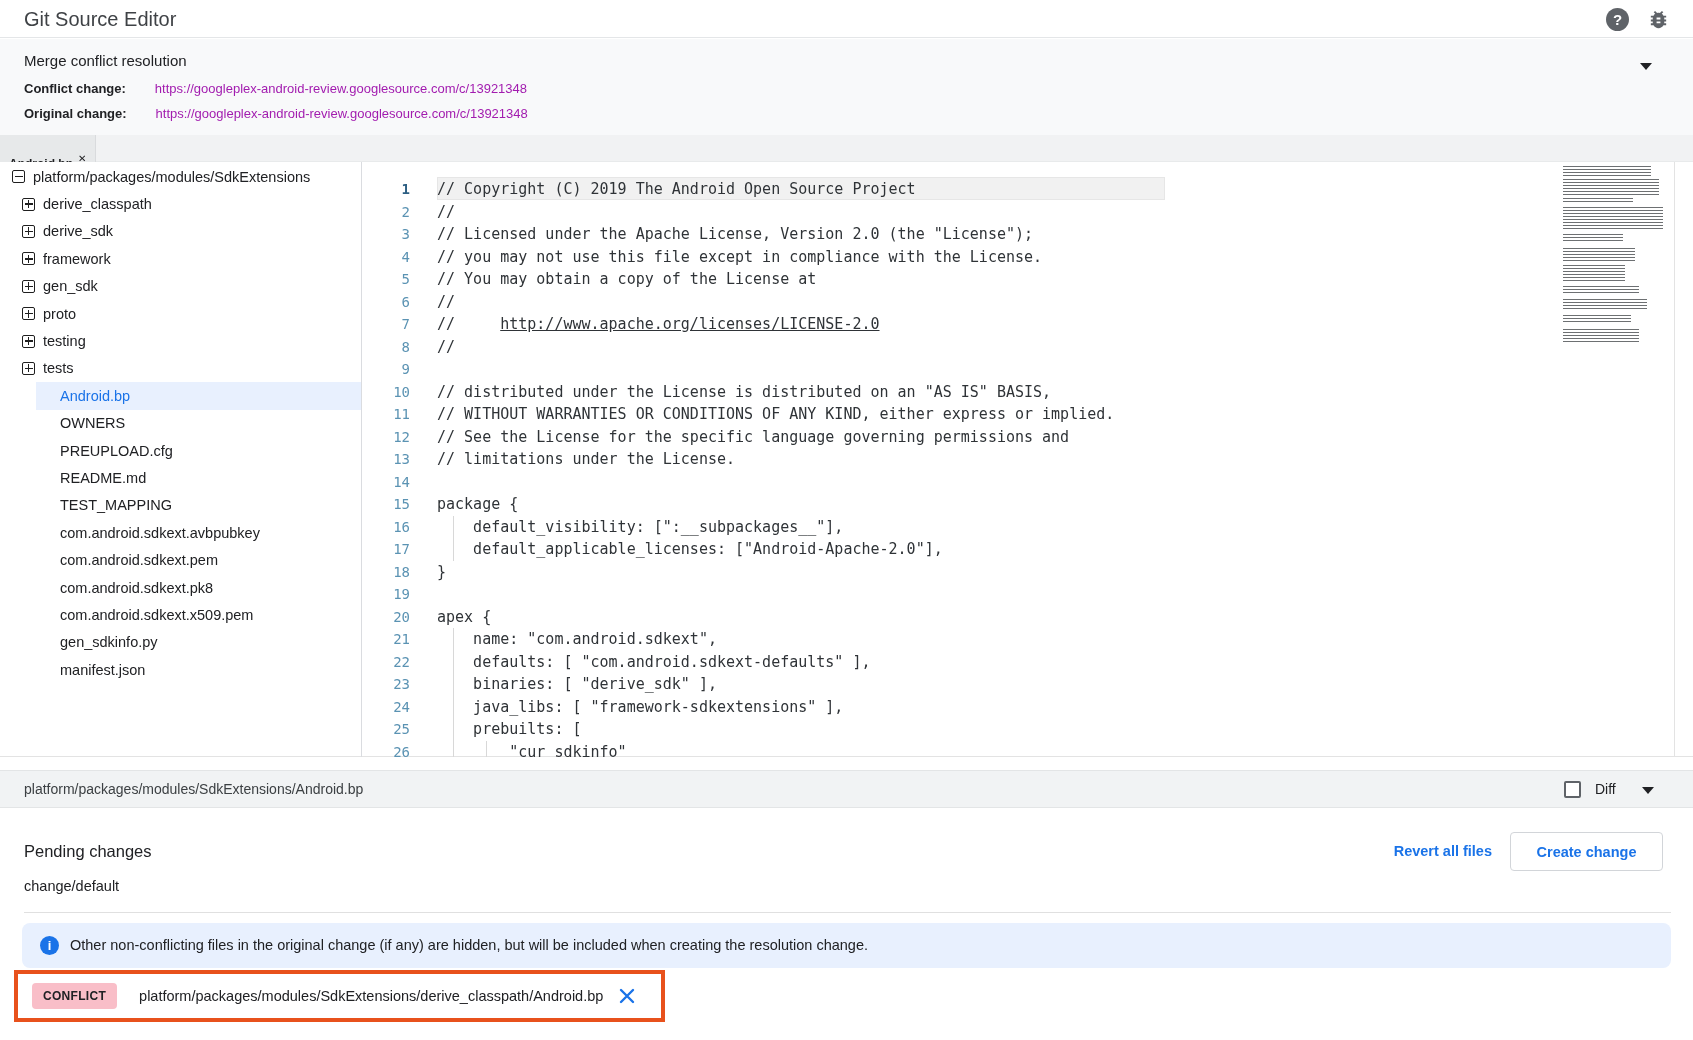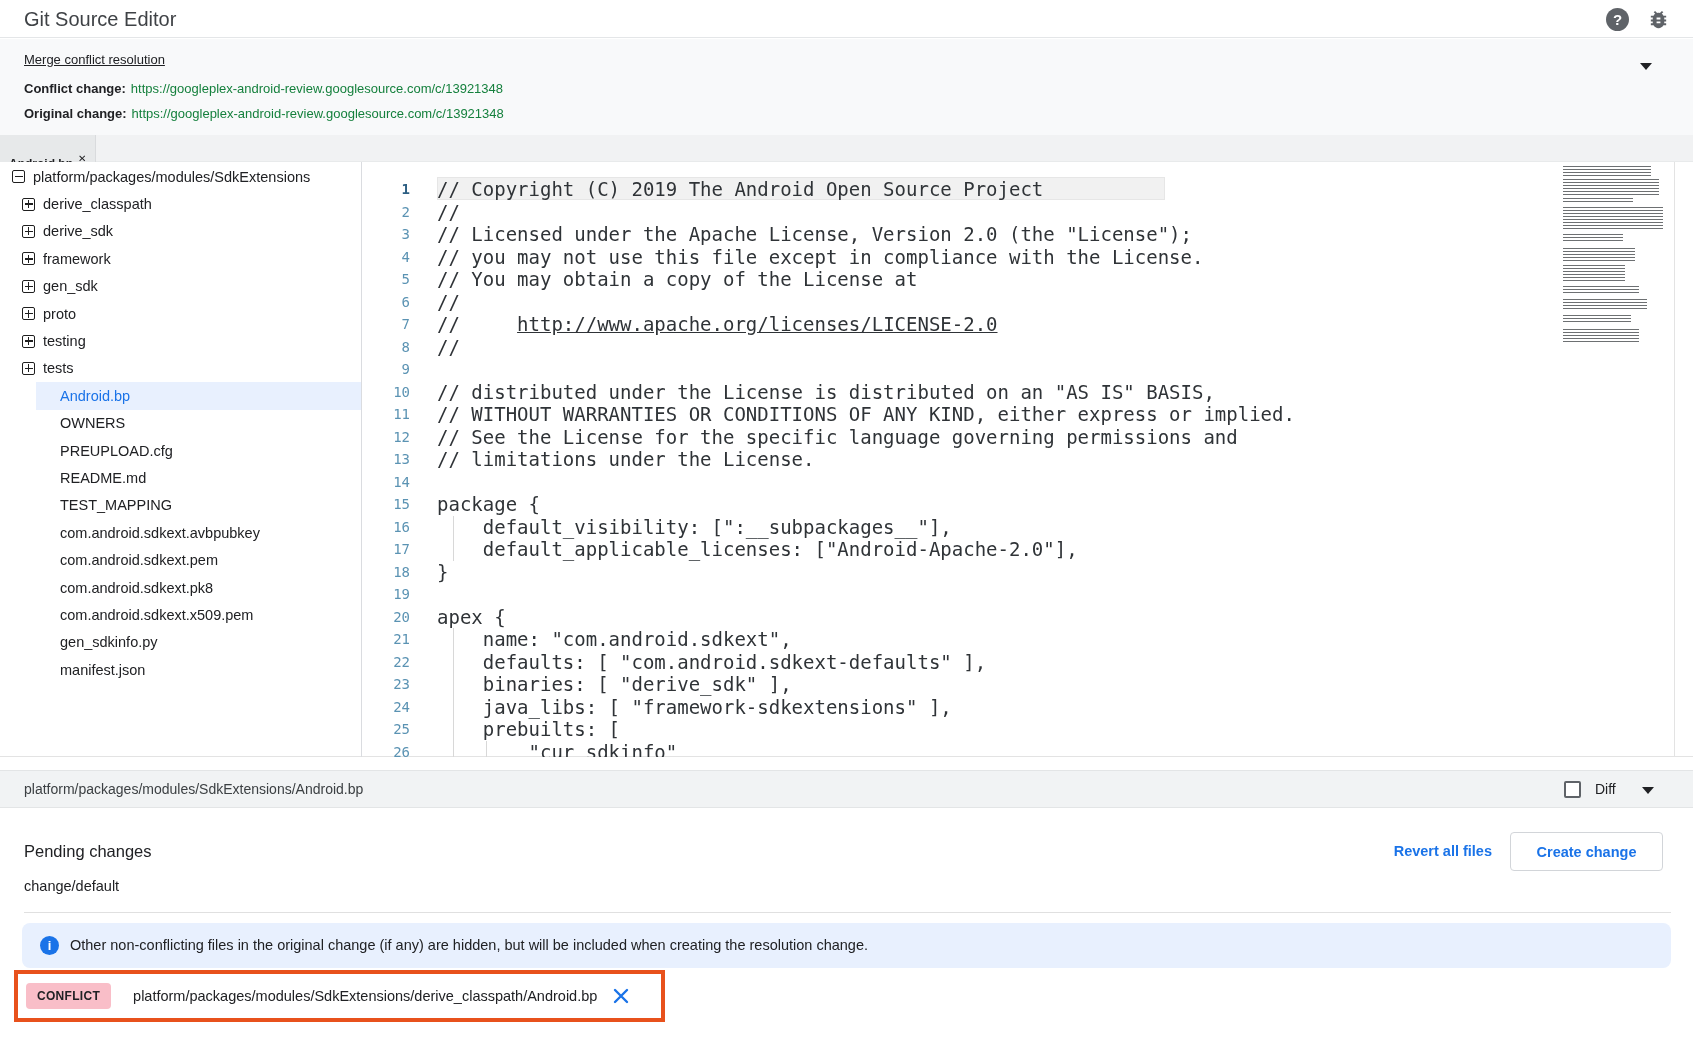--- a/index.html
+++ b/index.html
@@ -11,26 +11,26 @@
   .header { position:absolute; left:0; top:0; width:1693px; height:38px; background:#fff;
             border-bottom:1px solid #e4e6e8; }
   .header-title { position:absolute; left:24px; top:0; line-height:38px; font-size:20px; color:#3f4246; }
   .help-icon { position:absolute; left:1606px; top:8px; width:23px; height:23px; border-radius:50%;
                background:#5f6368; color:#fff; font-size:15px; font-weight:bold; text-align:center;
                line-height:23px; cursor:pointer; }
   .bug-icon { position:absolute; left:1647px; top:8px; width:23px; height:23px; cursor:pointer; }
 
   
   .merge-panel { position:absolute; left:0; top:39px; width:1693px; height:96px; background:#f8f9fa; }
-  .merge-title { position:absolute; left:24px; top:13px; font-size:13px; color:#202124;text-decoration:underline; }
+  .merge-title { position:absolute; left:24px; top:13px; font-size:15px; color:#202124; }
   .merge-row { position:absolute; left:24px; font-size:13px; color:#202124; }
   .merge-row.r1 { top:42px; }
   .merge-row.r2 { top:67px; }
   .merge-row .lbl { font-weight:bold; margin-right:5px; }
-  .merge-row a { color:#15803d; text-decoration:none; }
+  .merge-row a { color:#a21caf; text-decoration:none;margin-left:24px; }
   .collapse-caret { position:absolute; left:1640px; top:24px; width:0; height:0;
                     border-left:6px solid transparent; border-right:6px solid transparent;
                     border-top:7px solid #202124; cursor:pointer; }
 
   
   .tab-bar { position:absolute; left:0; top:135px; width:1693px; height:27px; background:#f1f2f3;
              border-bottom:1px solid #e8eaeb; }
   .tab { position:absolute; left:0; top:0; height:27px; padding:16px 9px; background:#e7e9ea;
          border-right:1px solid #d9dbdd; cursor:pointer; white-space:nowrap; }
   .tab-label { font-size:12px; font-weight:bold; line-height:27px; color:#202124; }
@@ -56,21 +56,21 @@
                           width:1.5px; background:#1f1f1f; }
 
   .editor { position:absolute; left:363px; top:0; width:1330px; height:595px; overflow:hidden; cursor:text; }
   .cur-line-hl { position:absolute; left:74px; top:15px; width:728px; height:23px;
                  background:#f1f1f1; border:1px solid #e6e6e6; }
   .code-lines { position:relative; padding-top:16px; }
   .code-line { display:flex; height:22.5px; line-height:22.5px;
                font-family:"DejaVu Sans Mono", monospace; }
   .gutter { flex:none; width:47px; text-align:right; font-size:14px; color:#5b93b3; }
   .gutter.active { color:#2d5f83; font-weight:bold; }
-  .line-content { position:relative; padding-left:27px; white-space:pre; font-size:19px; color:#2f3337; }
+  .line-content { position:relative; padding-left:27px; white-space:pre; font-size:15px; color:#2f3337; }
   .line-content .u { text-decoration:underline; }
   .line-content.g1::before { content:''; position:absolute; left:43px; top:0; bottom:0; width:1px; background:#d8d8d8; }
   .line-content.g2::after  { content:''; position:absolute; left:76px; top:0; bottom:0; width:1px; background:#d8d8d8; }
   .minimap { position:absolute; left:1200px; top:4px; width:104px; height:180px; overflow:hidden; cursor:pointer; }
   .mm-block { background:repeating-linear-gradient(to bottom, rgba(60,64,67,.75) 0 1px, transparent 1px 3px); }
   .scroll-track { position:absolute; left:1311px; top:0; width:1px; height:595px; background:#e3e3e3; cursor:pointer; }
 
   
   .path-bar { position:absolute; left:0; top:770px; width:1693px; height:38px; background:#f1f3f4;
               border-top:1px solid #e3e5e6; border-bottom:1px solid #e3e5e6; }
@@ -97,21 +97,21 @@
             border-radius:8px; }
   .info-icon { position:absolute; left:18px; top:13px; width:19px; height:19px; border-radius:50%;
                background:#1a73e8; color:#fff; font-size:13px; font-weight:bold; font-style:normal;
                text-align:center; line-height:19px; }
   .banner-text { position:absolute; left:48px; line-height:45px; font-size:14.5px; color:#202124; }
 
   
   .conflict-annotation { position:absolute; left:14px; top:970px; width:651px; height:52px;
                          border:4px solid #e8511c; }
   .conflict-row { position:absolute; left:0; top:0; right:0; bottom:0; display:flex; align-items:center;
-                  padding-left:8px; background:#fff; }
+                  padding-left:14px; background:#fff; }
   .conflict-badge { background:#f9bec8; border-radius:4px; padding:6px 11px; font-size:12px;
                     font-weight:bold; letter-spacing:.3px; color:#202124; flex:none; }
   .conflict-path { margin-left:22px; font-size:14.5px; color:#202124; white-space:nowrap; }
   .conflict-close { margin-left:15px; width:18px; height:18px; cursor:pointer; flex:none; }
 </style>
 </head>
 <body>
 
 <div class="app">
 

